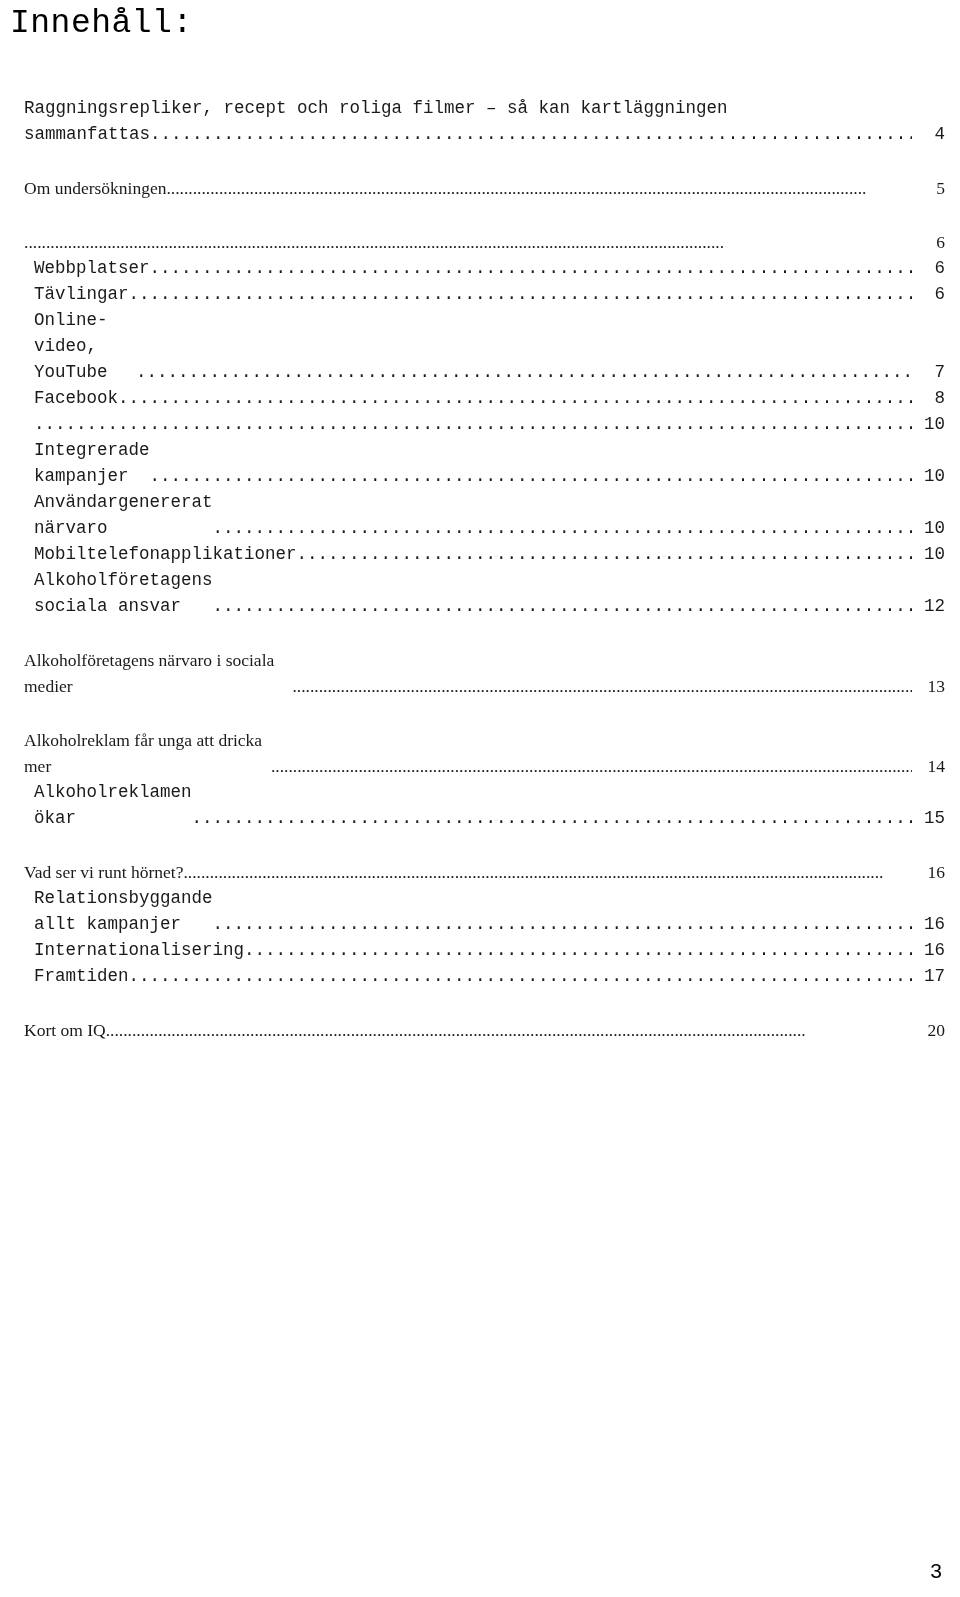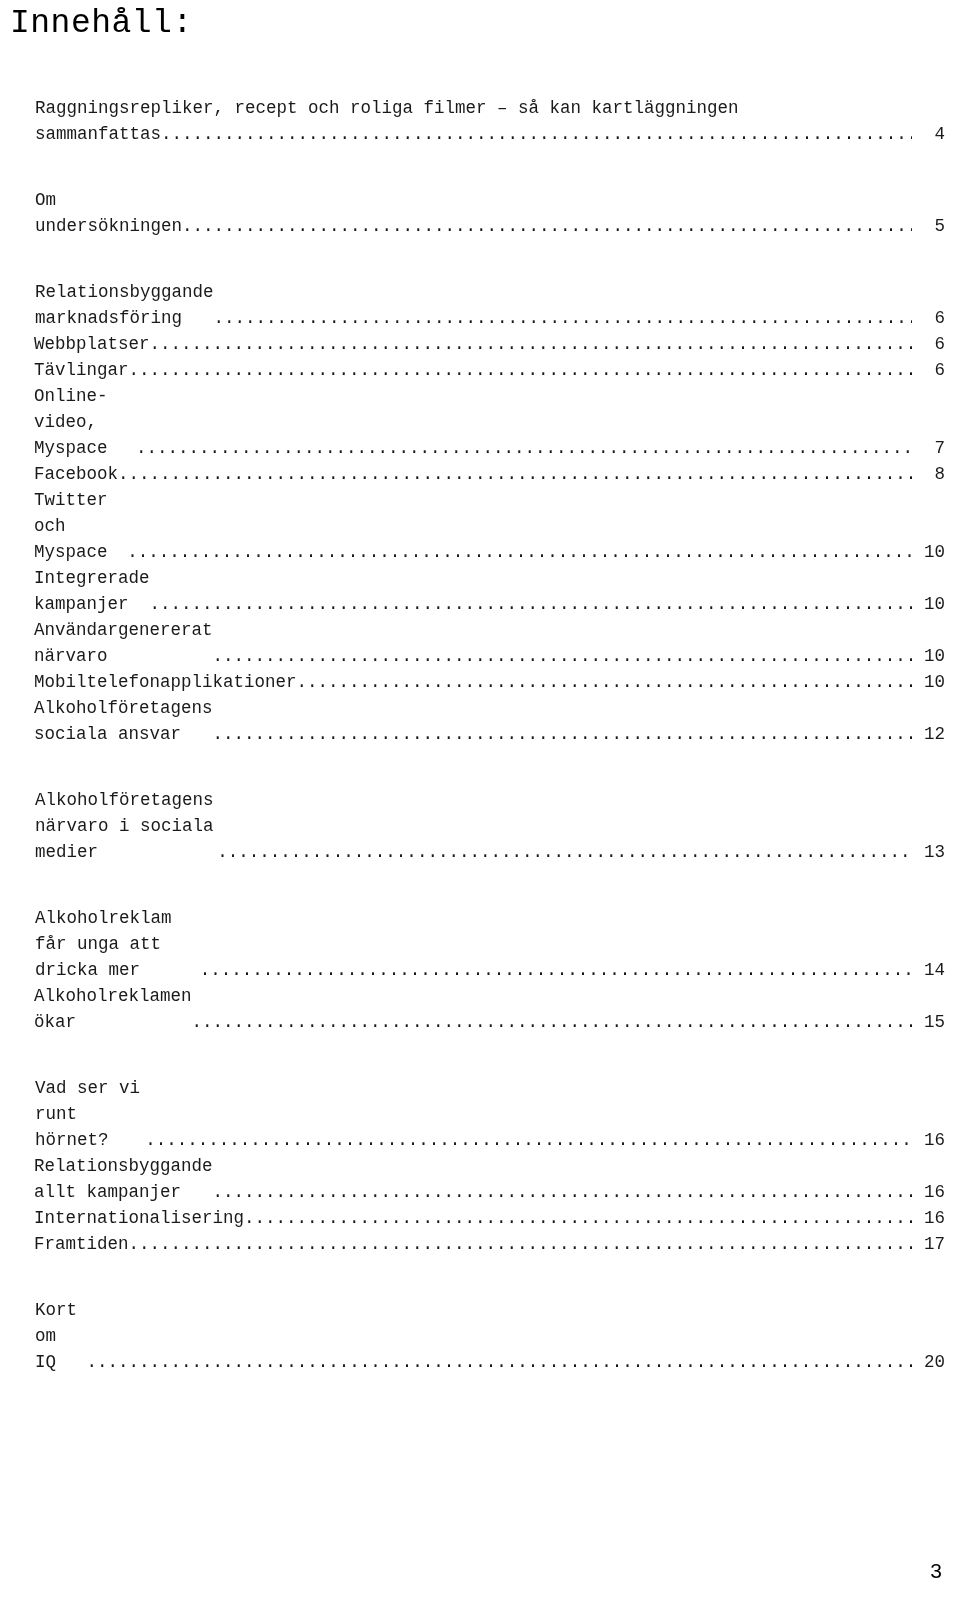--- a/index.html
+++ b/index.html
@@ -42,28 +42,29 @@
   .toc-list {
     position: absolute;
     left: 0;
     top: 95px;
     width: 960px;
   }
 
   .toc-entry {
     position: relative;
     box-sizing: border-box;
-    padding-left: 35px;
+    padding-left: 24px;
     padding-right: 15px;
     font-size: 17.5px;
     line-height: 26px;
     color: #1a1a1a;
   }
   .toc-entry.gap-before {
-    margin-top: 40px;
+    margin-top: 28px;
+    font-family: Liberation Serif, serif;
   }
   .toc-entry.level-2 {
     padding-left: 34px;
   }
 
   
   .entry-row {
     display: flex;
     align-items: flex-end;
     width: 100%;
@@ -127,56 +128,54 @@
       </div>
       <div class="toc-entry level-1 gap-before">
         <div class="entry-row">
           <span class="entry-label">Om undersökningen</span>
           <span class="entry-leader">................................................................................................................................................................</span>
           <span class="entry-page">5</span>
         </div>
       </div>
       <div class="toc-entry level-1 gap-before">
         <div class="entry-row">
-          <span class="entry-label">Relationsbyggande marknadsföring</span>
           <span class="entry-leader">................................................................................................................................................................</span>
           <span class="entry-page">6</span>
         </div>
       </div>
       <div class="toc-entry level-2">
         <div class="entry-row">
           <span class="entry-label">Webbplatser</span>
           <span class="entry-leader">................................................................................................................................................................</span>
           <span class="entry-page">6</span>
         </div>
       </div>
       <div class="toc-entry level-2">
         <div class="entry-row">
           <span class="entry-label">Tävlingar</span>
           <span class="entry-leader">................................................................................................................................................................</span>
           <span class="entry-page">6</span>
         </div>
       </div>
       <div class="toc-entry level-2">
         <div class="entry-row">
-          <span class="entry-label">Online-video, Myspace</span>
+          <span class="entry-label">Online-video, YouTube</span>
           <span class="entry-leader">................................................................................................................................................................</span>
           <span class="entry-page">7</span>
         </div>
       </div>
       <div class="toc-entry level-2">
         <div class="entry-row">
           <span class="entry-label">Facebook</span>
           <span class="entry-leader">................................................................................................................................................................</span>
           <span class="entry-page">8</span>
         </div>
       </div>
       <div class="toc-entry level-2">
         <div class="entry-row">
-          <span class="entry-label">Twitter och Myspace</span>
           <span class="entry-leader">................................................................................................................................................................</span>
           <span class="entry-page">10</span>
         </div>
       </div>
       <div class="toc-entry level-2">
         <div class="entry-row">
           <span class="entry-label">Integrerade kampanjer</span>
           <span class="entry-leader">................................................................................................................................................................</span>
           <span class="entry-page">10</span>
         </div>

